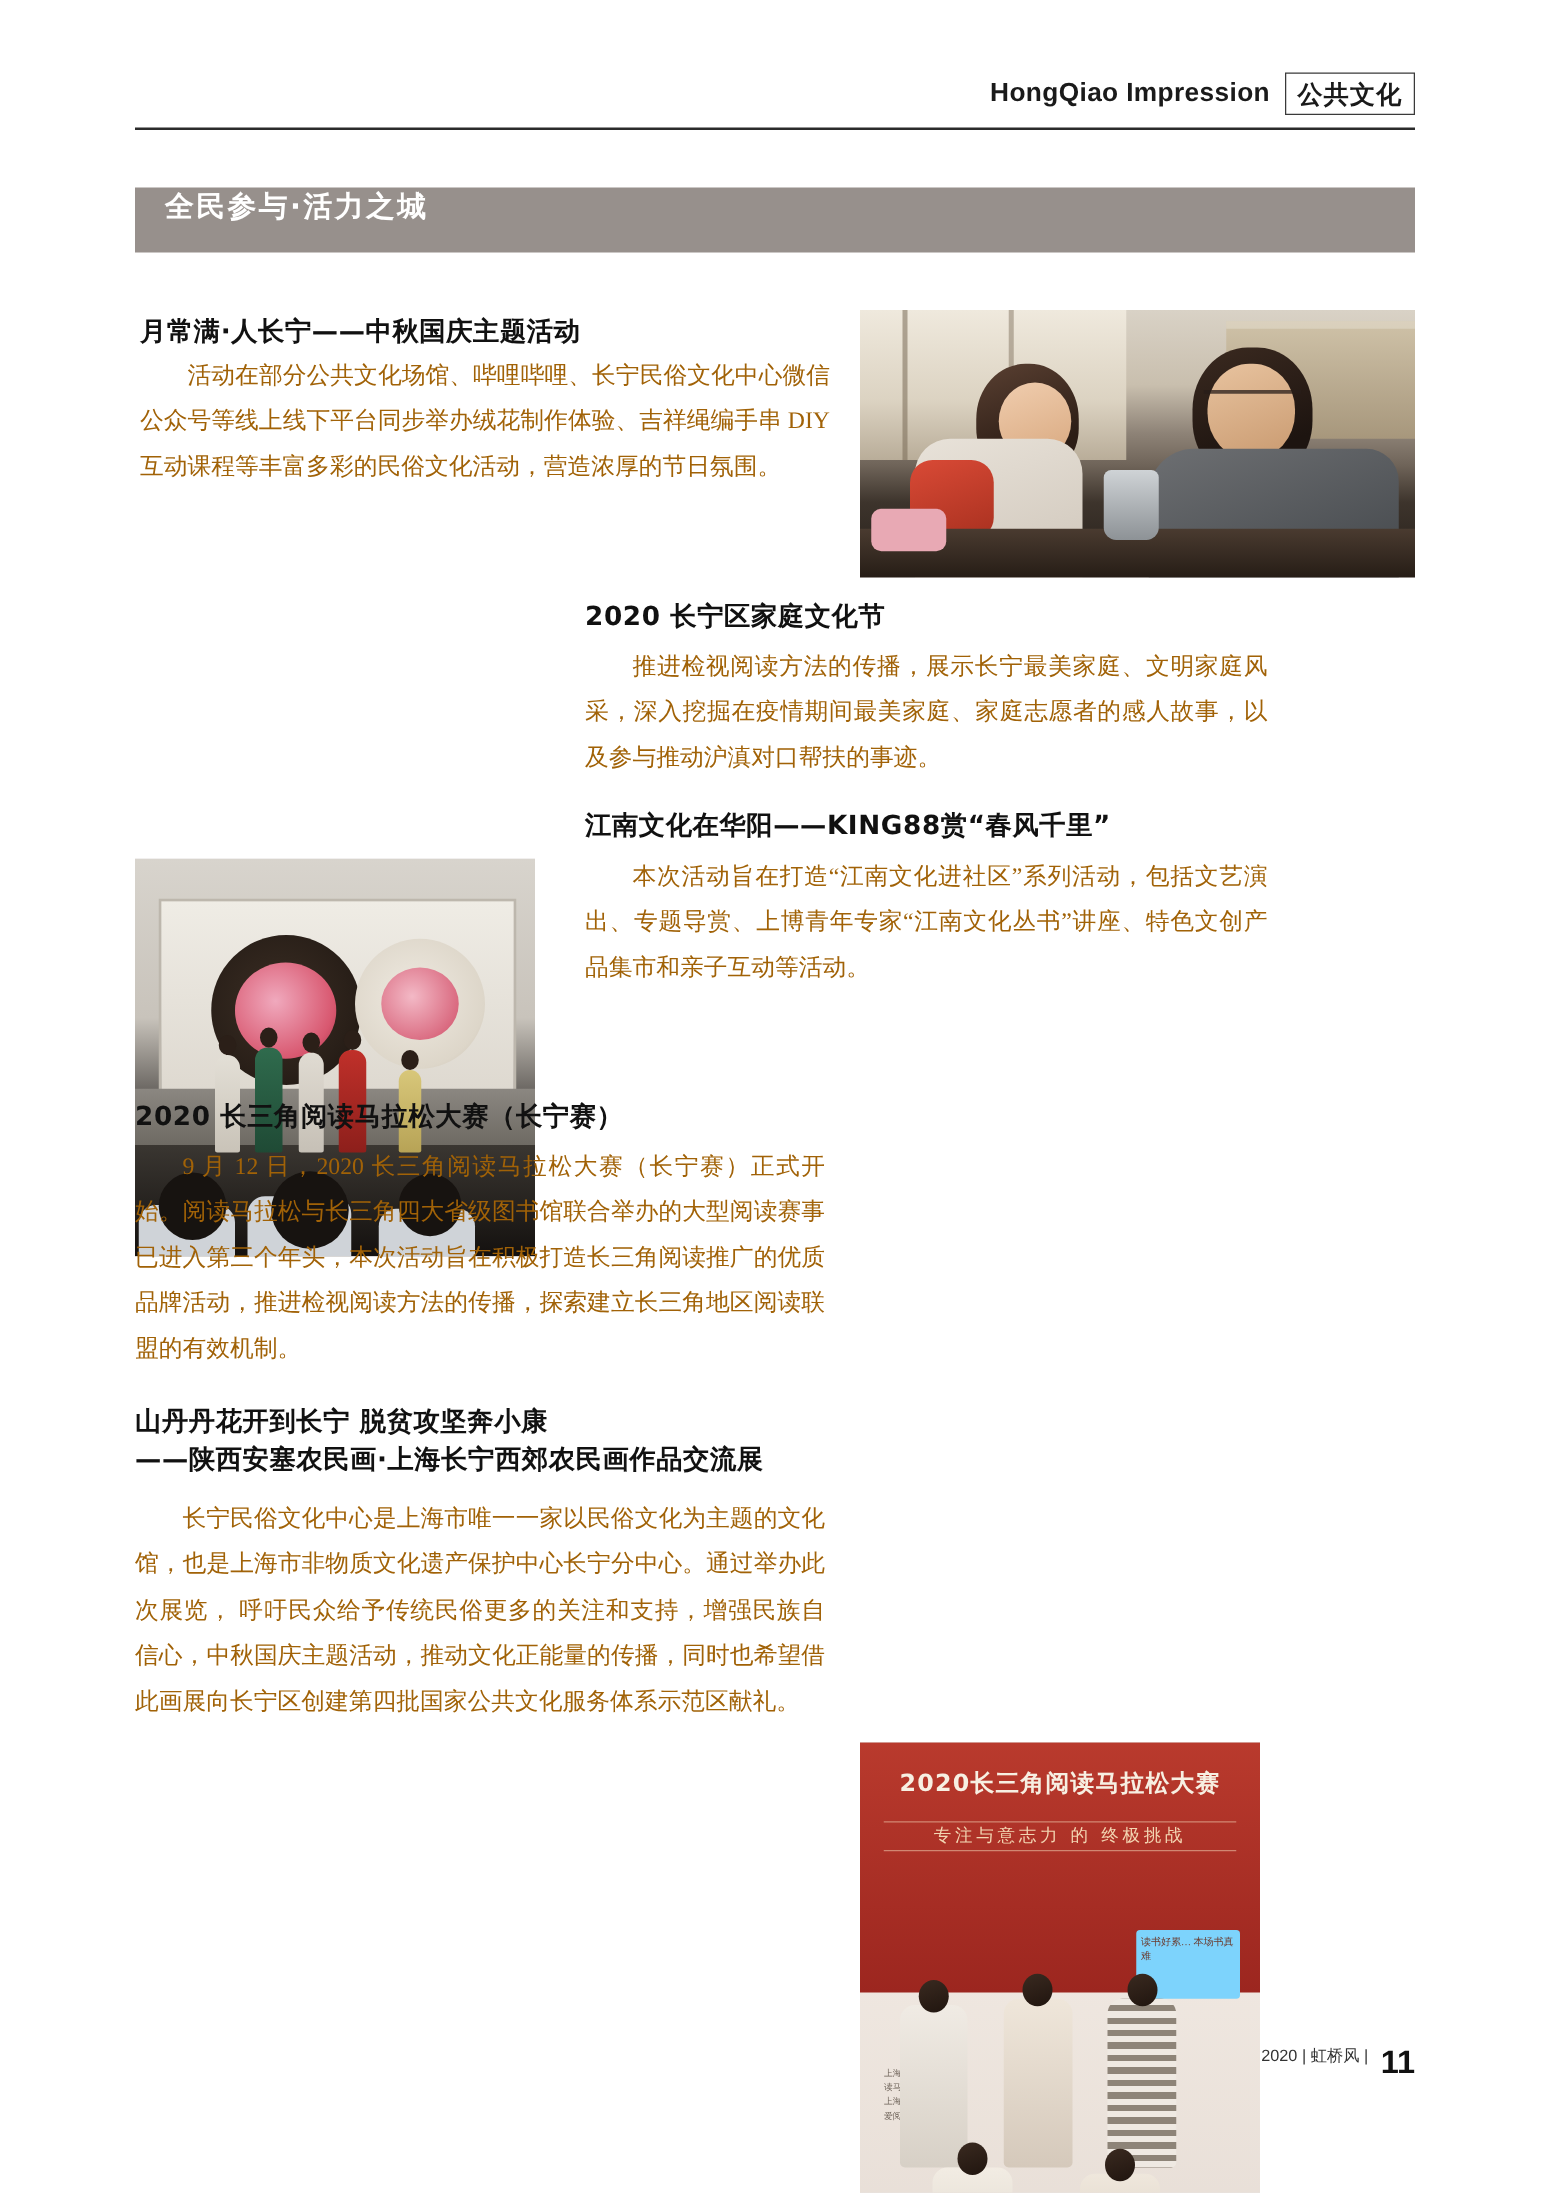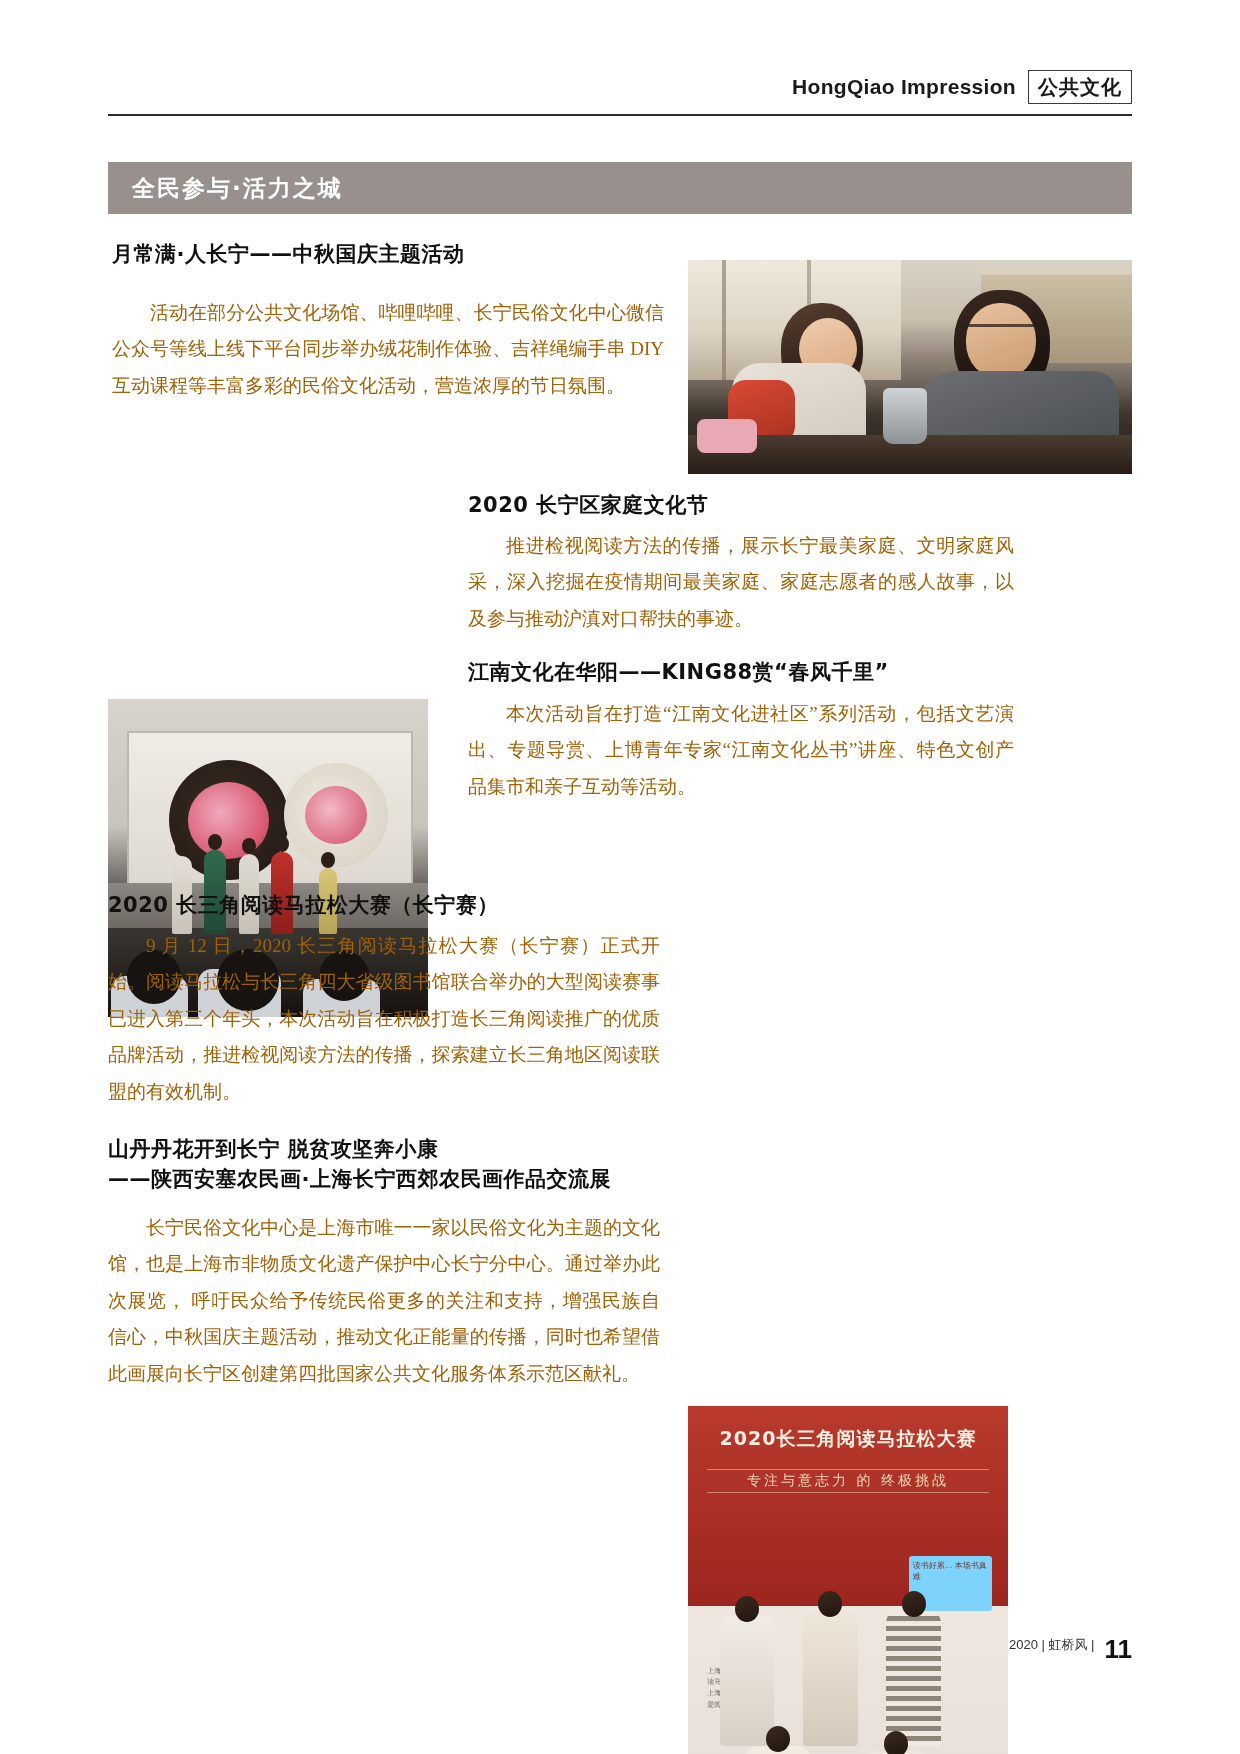--- a/index.html
+++ b/index.html
@@ -11,21 +11,20 @@
     height: 1754px;
     background: #ffffff;
     font-family: "Liberation Serif", serif;
     position: relative;
     overflow: hidden;
   }
 
   .page {
     position: absolute;
     inset: 0;
-    margin-top: 12px;
   }
 
   
   .header {
     position: absolute;
     top: 58px;
     right: 108px;
     display: flex;
     align-items: stretch;
     height: 34px;
@@ -62,21 +61,21 @@
 
   
   .banner {
     position: absolute;
     top: 150px;
     left: 108px;
     width: 1024px;
     height: 52px;
     background: #97908c;
     display: flex;
-    align-items: center;
+    align-items: flex-start;
   }
   .banner-text {
     color: #ffffff;
     font-family: "DejaVu Sans", sans-serif;
     font-weight: bold;
     font-size: 23px;
     letter-spacing: 2px;
     padding-left: 24px;
   }
 
@@ -94,21 +93,21 @@
     font-size: 19px;
     color: #a16207;
     line-height: 1.92;
     text-align: justify;
     text-indent: 2em;
   }
 
   
   .a1-head {
     position: absolute;
-    top: 227px;
+    top: 250px;
     left: 112px;
     width: 560px;
   }
   .a1-body {
     position: absolute;
     top: 283px;
     left: 112px;
     width: 552px;
   }
   .photo-1 {

